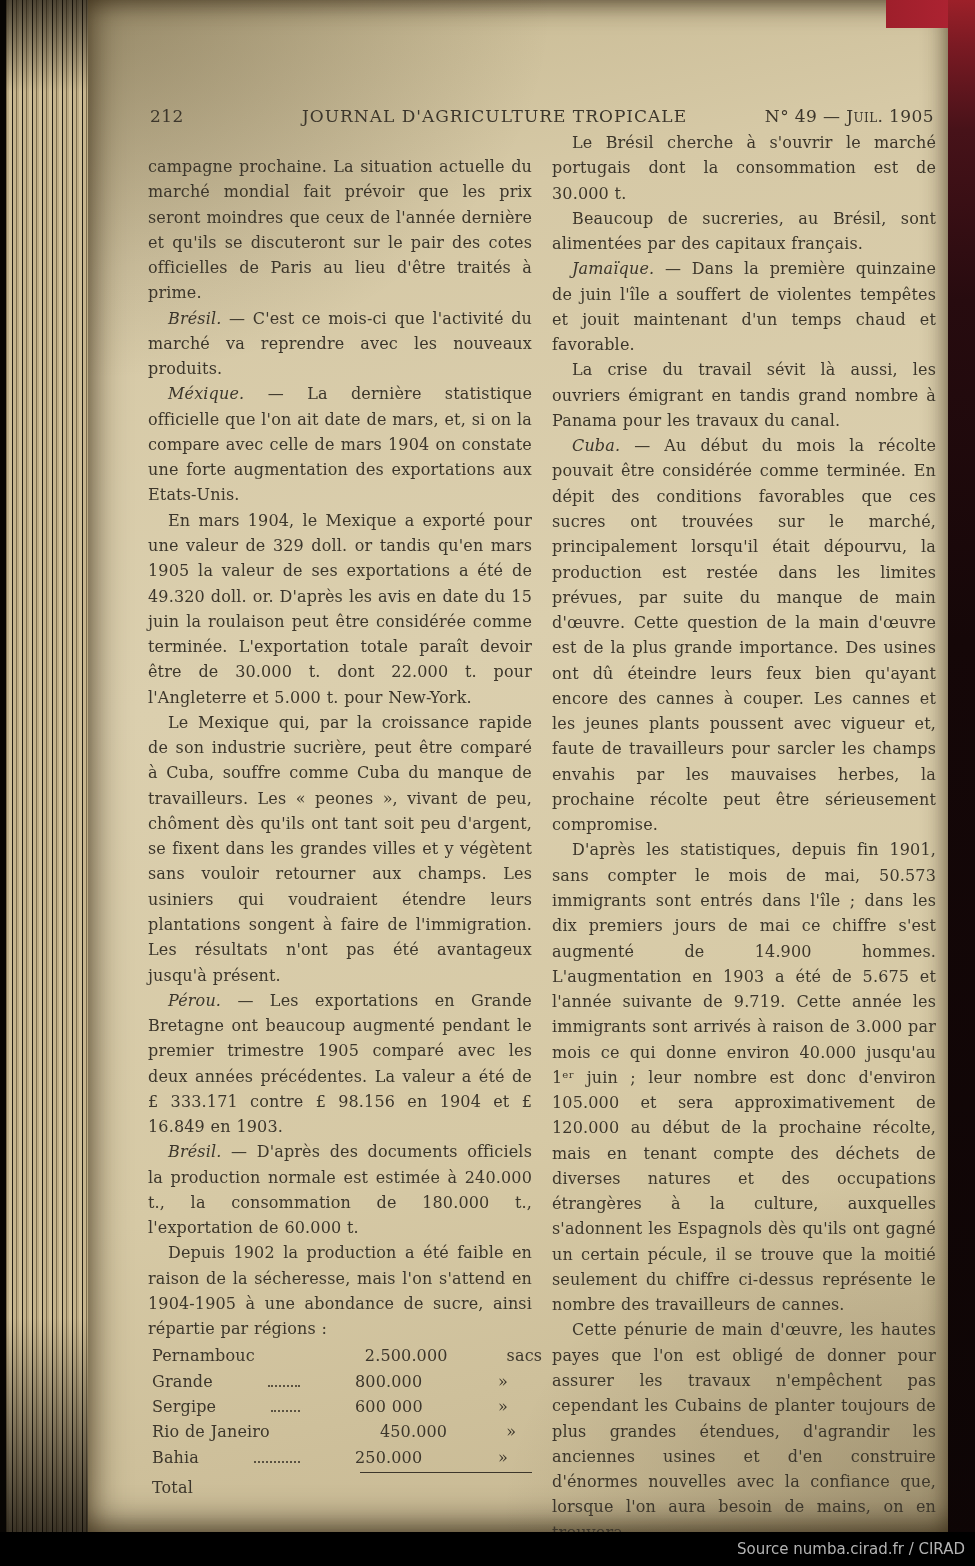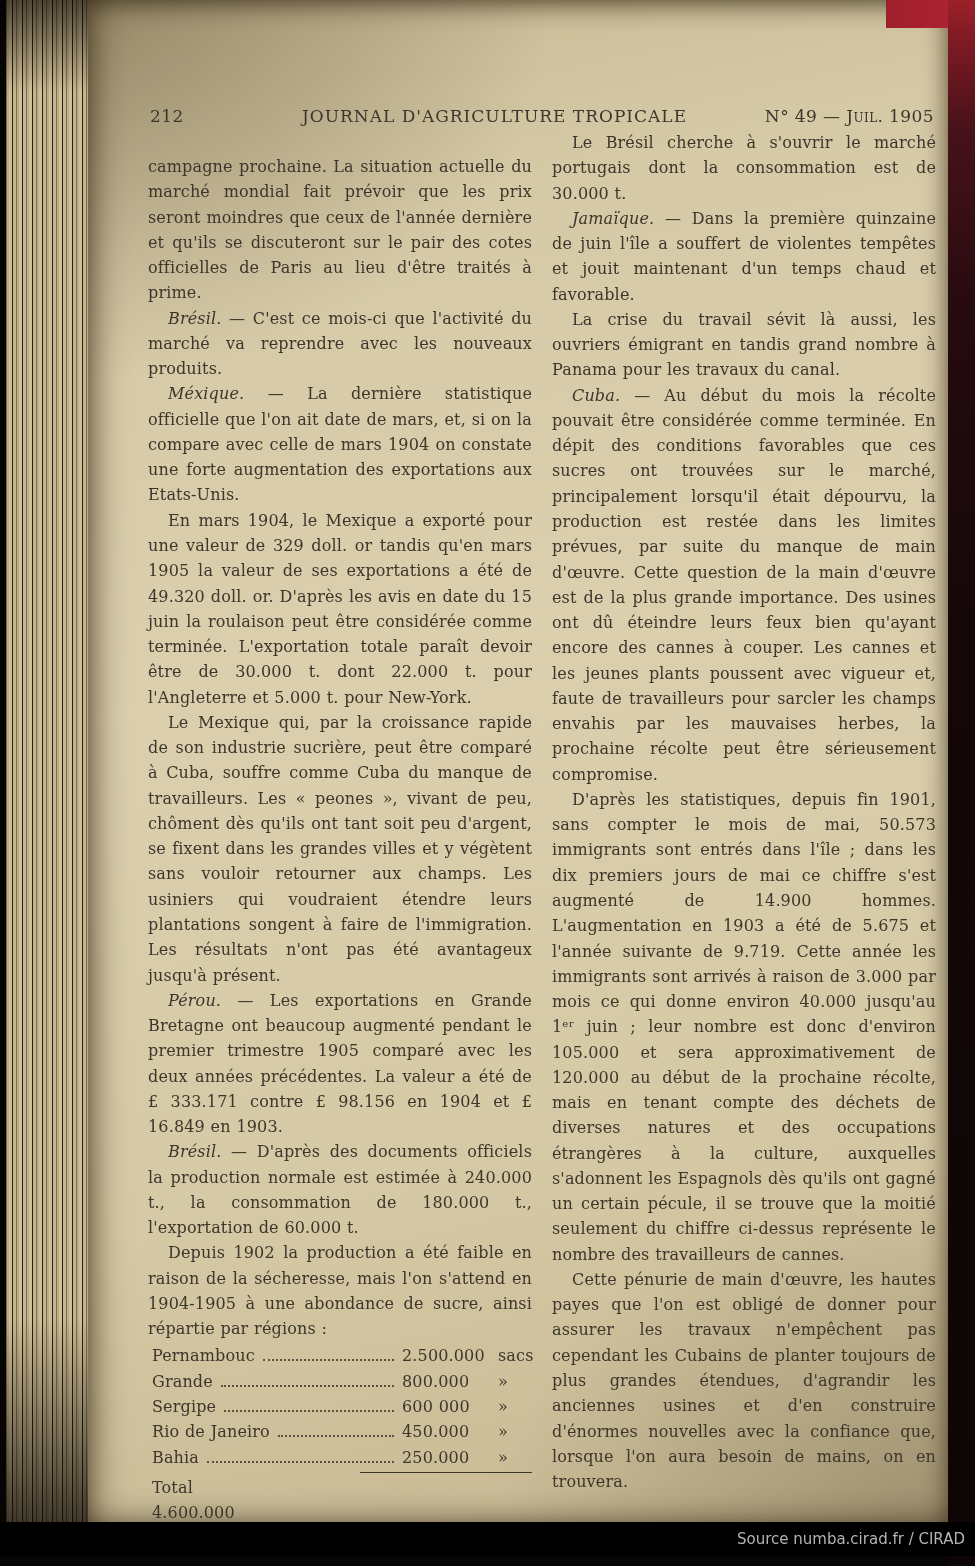--- a/index.html
+++ b/index.html
@@ -19,40 +19,40 @@
                inset 0 -24px 34px -18px rgba(36,26,10,.7);}
   .vignette{position:absolute;inset:0;pointer-events:none;
     background:radial-gradient(120% 55% at 0% 0%, rgba(48,36,16,.32), transparent 45%),
                radial-gradient(100% 45% at 100% 100%, rgba(48,36,16,.28), transparent 52%);}
   
   .right-strip{position:absolute;right:0;top:0;width:27px;height:1566px;
     background:linear-gradient(180deg,#9c2029 0,#7b1a23 45px,#471219 130px,#270b0f 300px,#150708 640px,#0d0505 100%);}
   .red-corner{position:absolute;right:0;top:0;width:89px;height:28px;
     background:linear-gradient(90deg,#9e1f2b,#b22434);}
   
-  .bottom-bar{position:absolute;left:0;bottom:10px;width:975px;height:34px;background:#000;
+  .bottom-bar{position:absolute;left:0;bottom:0;width:975px;height:34px;background:#000;
     display:flex;align-items:center;justify-content:flex-end;padding-right:10px;box-sizing:border-box;
     font-family:"DejaVu Sans", sans-serif;font-size:15px;color:#b3b3b3;}
   
   .content{position:absolute;left:88px;top:0;width:860px;height:1532px;box-sizing:border-box;
     padding:106px 12px 30px 60px;color:#3c362b;overflow:hidden;}
   .pg-header{display:flex;align-items:baseline;font-size:17px;margin:0 2px 4px 2px;
     letter-spacing:.4px;}
   .pg-num{width:90px;}
   .pg-title{flex:1;text-align:center;letter-spacing:1px;}
   .pg-issue{width:185px;text-align:right;font-variant:small-caps;}
   .cols{display:flex;gap:20px;}
   .col{flex:1;min-width:0;font-size:16px;line-height:1.58;text-align:justify;
     letter-spacing:.15px;word-spacing:.5px;}
   .para{margin:0;text-indent:20px;}
   .para.noindent{text-indent:0;margin-top:24px;}
   .lead{font-style:italic;}
   
   .region-table{margin:2px 0 2px 4px;}
-  .trow{display:flex;align-items:baseline;}
+  .trow{display:flex;align-items:baseline;gap:47px;}
   .tlabel{white-space:nowrap;}
   .leader{flex:1;margin:0 8px;border-bottom:2px dotted rgba(60,54,43,.8);height:.72em;}
   .tval{width:84px;text-align:left;white-space:nowrap;}
   .tunit{width:46px;text-align:left;padding-left:12px;box-sizing:border-box;}
   .trule{width:172px;margin:2px 0 2px auto;border-top:1.5px solid #3c362b;}
   .trow.total{justify-content:flex-end;flex-direction:column;}
   .trow.total .tlabel{margin-right:34px;}
 </style>
 </head>
 <body>
@@ -115,20 +115,21 @@
             <div class="trow total">
               <span class="tlabel">Total</span>
               <span class="tval">4.600.000</span>
               <span class="tunit">sacs</span>
             </div>
           </div>
           <p class="para">Le sac étant de 60 kg., cela ferait 276.000 t.</p>
         </div>
       <div class="col" id="col-right">
           <p class="para">Le Brésil cherche à s'ouvrir le marché portugais dont la consommation est de 30.000 t.</p>
+          <p class="para">Beaucoup de sucreries, au Brésil, sont alimentées par des capitaux français.</p>
           <p class="para"><span class="lead">Jamaïque. </span>— Dans la première quinzaine de juin l'île a souffert de violentes tempêtes et jouit maintenant d'un temps chaud et favorable.</p>
           <p class="para">La crise du travail sévit là aussi, les ouvriers émigrant en tandis grand nombre à Panama pour les travaux du canal.</p>
           <p class="para"><span class="lead">Cuba. </span>— Au début du mois la récolte pouvait être considérée comme terminée. En dépit des conditions favorables que ces sucres ont trouvées sur le marché, principalement lorsqu'il était dépourvu, la production est restée dans les limites prévues, par suite du manque de main d'œuvre. Cette question de la main d'œuvre est de la plus grande importance. Des usines ont dû éteindre leurs feux bien qu'ayant encore des cannes à couper. Les cannes et les jeunes plants poussent avec vigueur et, faute de travailleurs pour sarcler les champs envahis par les mauvaises herbes, la prochaine récolte peut être sérieusement compromise.</p>
           <p class="para">D'après les statistiques, depuis fin 1901, sans compter le mois de mai, 50.573 immigrants sont entrés dans l'île ; dans les dix premiers jours de mai ce chiffre s'est augmenté de 14.900 hommes. L'augmentation en 1903 a été de 5.675 et l'année suivante de 9.719. Cette année les immigrants sont arrivés à raison de 3.000 par mois ce qui donne environ 40.000 jusqu'au 1ᵉʳ juin ; leur nombre est donc d'environ 105.000 et sera approximativement de 120.000 au début de la prochaine récolte, mais en tenant compte des déchets de diverses natures et des occupations étrangères à la culture, auxquelles s'adonnent les Espagnols dès qu'ils ont gagné un certain pécule, il se trouve que la moitié seulement du chiffre ci-dessus représente le nombre des travailleurs de cannes.</p>
           <p class="para">Cette pénurie de main d'œuvre, les hautes payes que l'on est obligé de donner pour assurer les travaux n'empêchent pas cependant les Cubains de planter toujours de plus grandes étendues, d'agrandir les anciennes usines et d'en construire d'énormes nouvelles avec la confiance que, lorsque l'on aura besoin de mains, on en trouvera.</p>
         </div>
     </div>
   </div>
 
   <div class="red-corner"></div>

